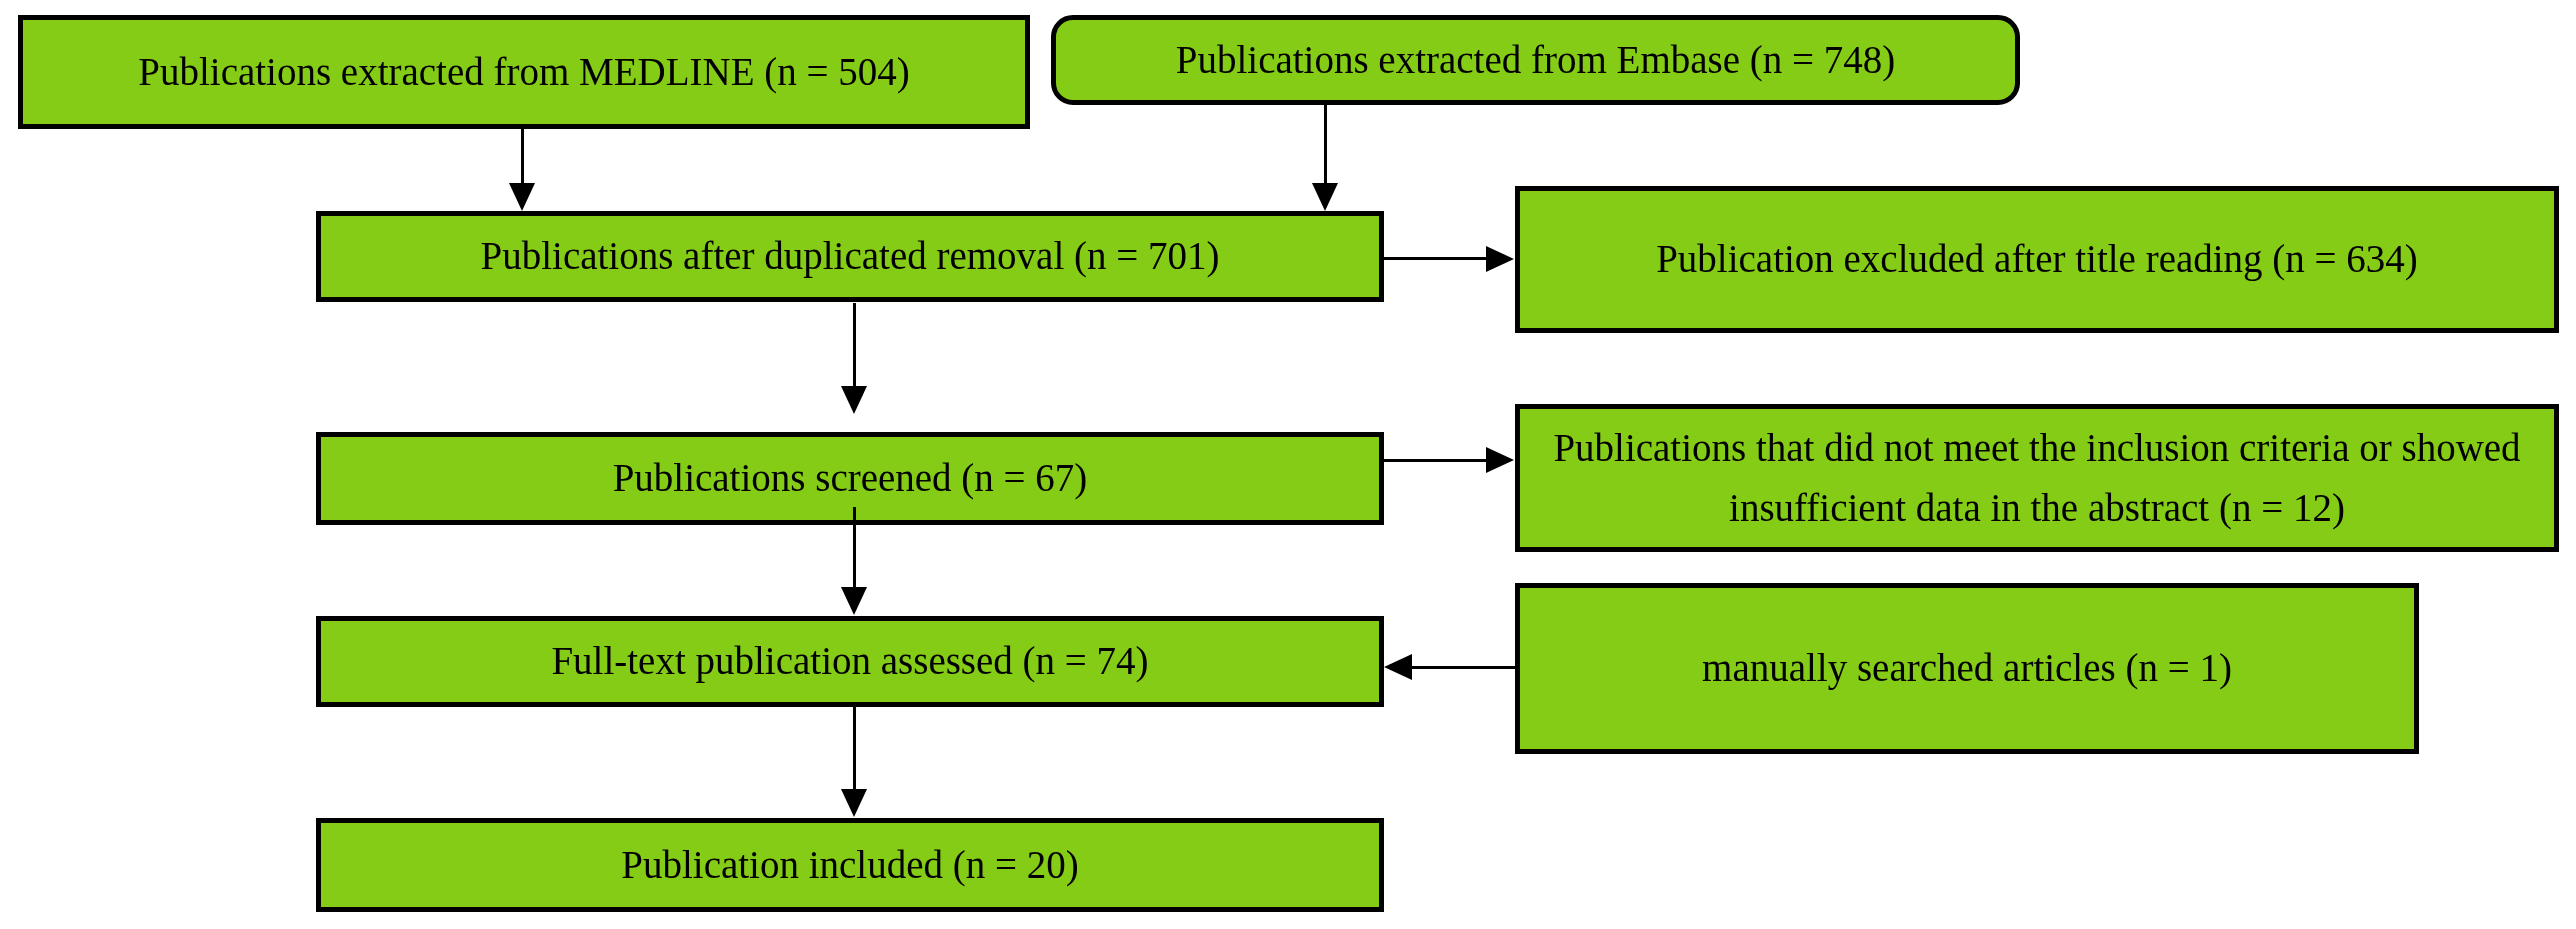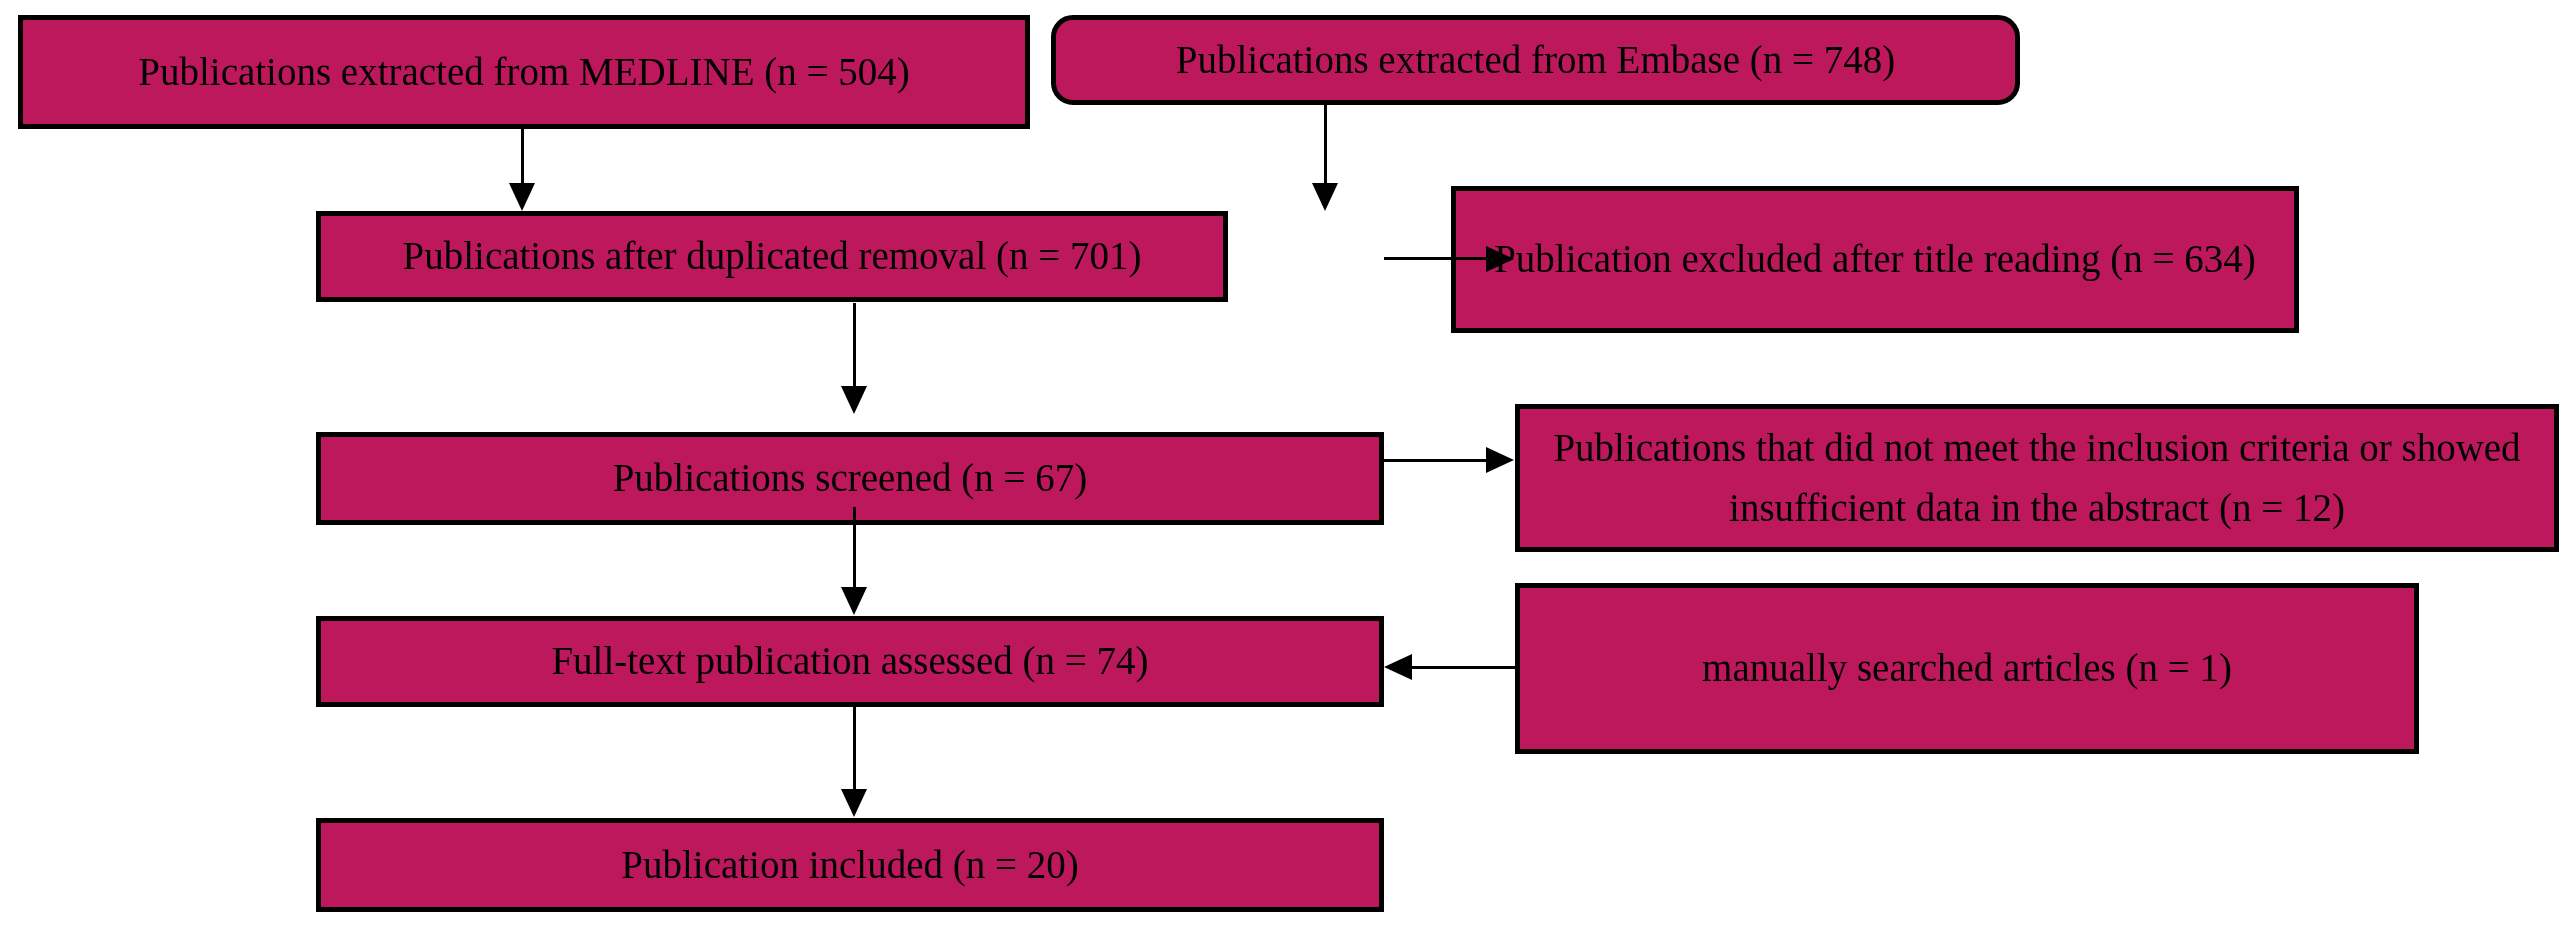--- a/index.html
+++ b/index.html
@@ -12,38 +12,38 @@
     width: 2576px;
     height: 929px;
     background: #ffffff;
     font-family: "Liberation Serif", "DejaVu Serif", serif;
     color: #000000;
   }
   .node {
     position: absolute;
     box-sizing: border-box;
     border: 5.3px solid #000000;
-    background: #be185d;
+    background: #84cc16;
     display: flex;
     align-items: center;
     justify-content: center;
     text-align: center;
     font-size: 39px;
     line-height: 1.55;
     padding: 8px 18px;
   }
   
   #node-medline   { left: 18px;   top: 15px;   width: 1012px; height: 114px; }
   #node-embase    { left: 1051px; top: 15px;   width: 969px; height: 90px; border-radius: 22px; }
-  #node-dedup     { left: 316px;  top: 211px;  width: 912px; height: 91px; }
+  #node-dedup     { left: 316px;  top: 211px;  width: 1068px; height: 91px; }
   #node-screened  { left: 316px;  top: 432px;  width: 1068px; height: 93px; }
   #node-fulltext  { left: 316px;  top: 616px; width: 1068px; height: 91px; }
   #node-included  { left: 316px;  top: 818px; width: 1068px; height: 94px; }
   
-  #node-excluded-title    { left: 1451px; top: 186px;  width: 848px; height: 147px; }
+  #node-excluded-title    { left: 1515px; top: 186px;  width: 1044px; height: 147px; }
   #node-excluded-abstract { left: 1515px; top: 404px;  width: 1044px; height: 148px; }
   #node-manual            { left: 1515px; top: 583px;  width: 904px; height: 171px; }
 
   .vline {
     position: absolute;
     width: 3px;
     background: #000000;
   }
   .hline {
     position: absolute;

